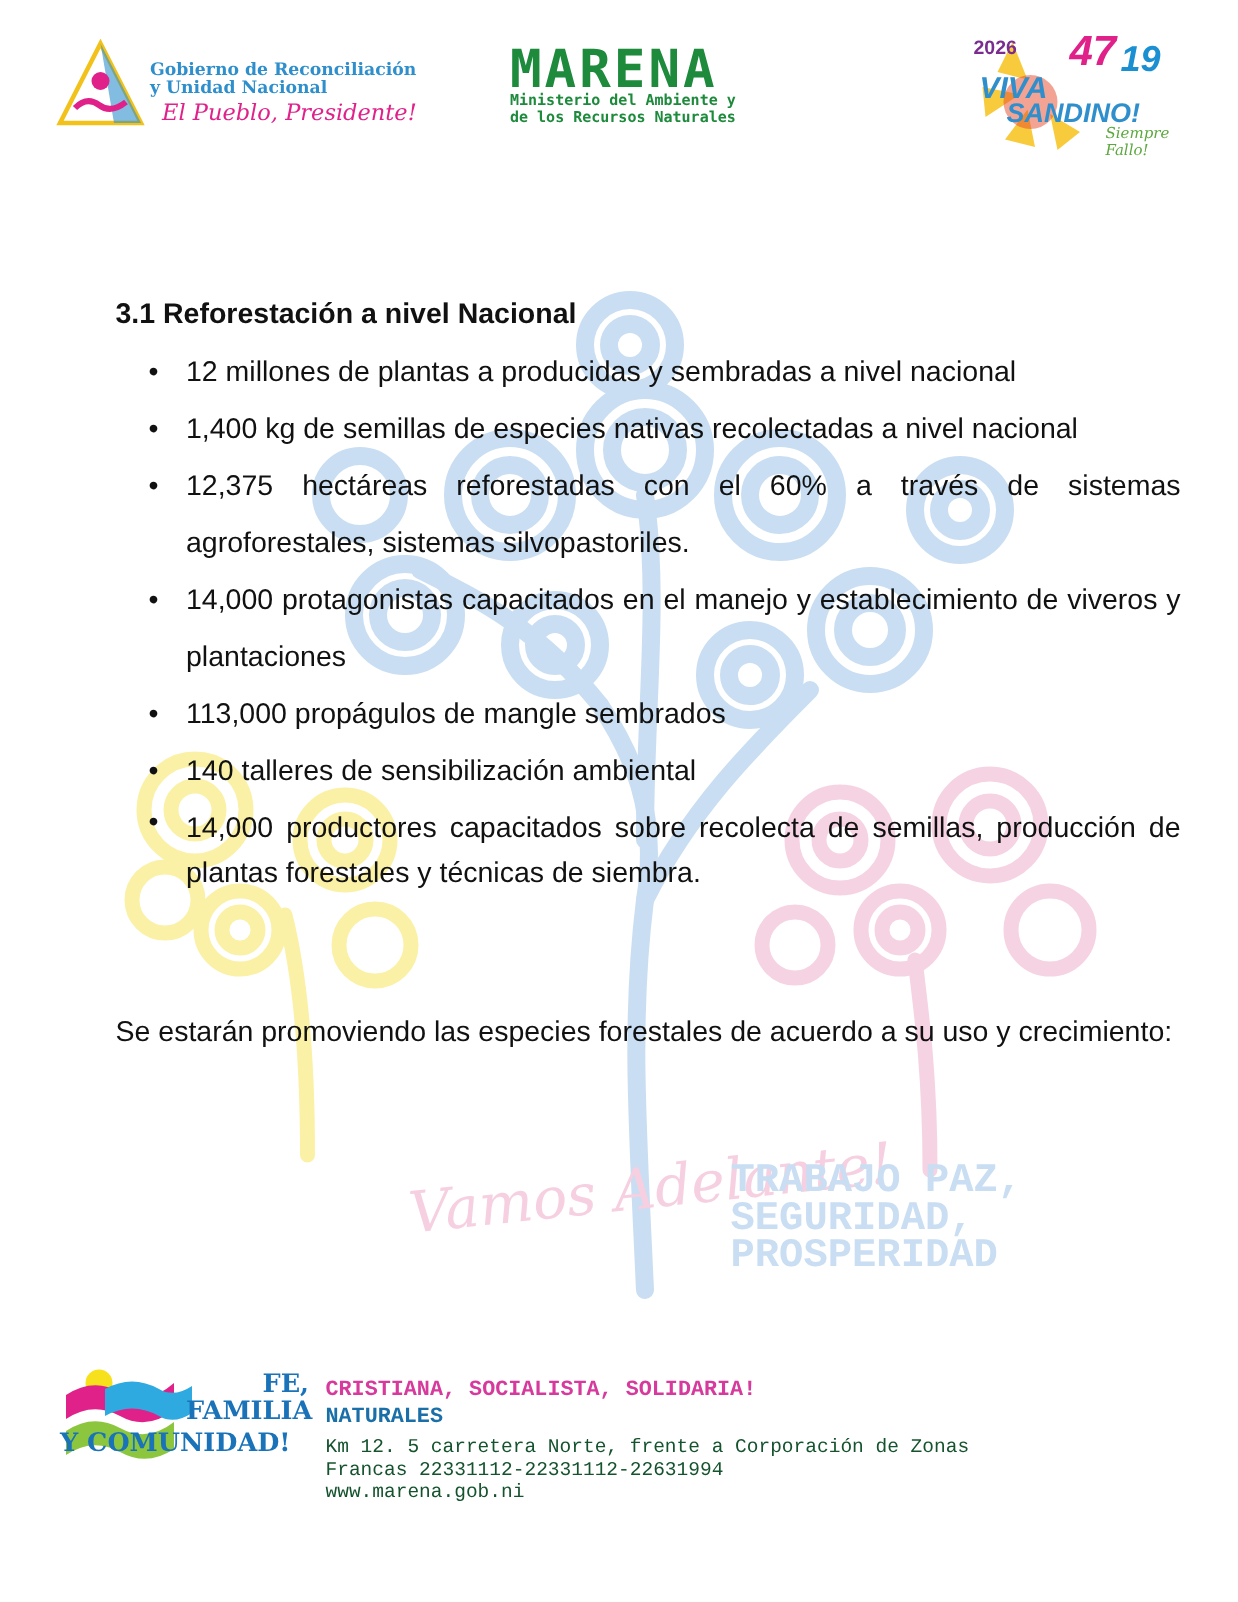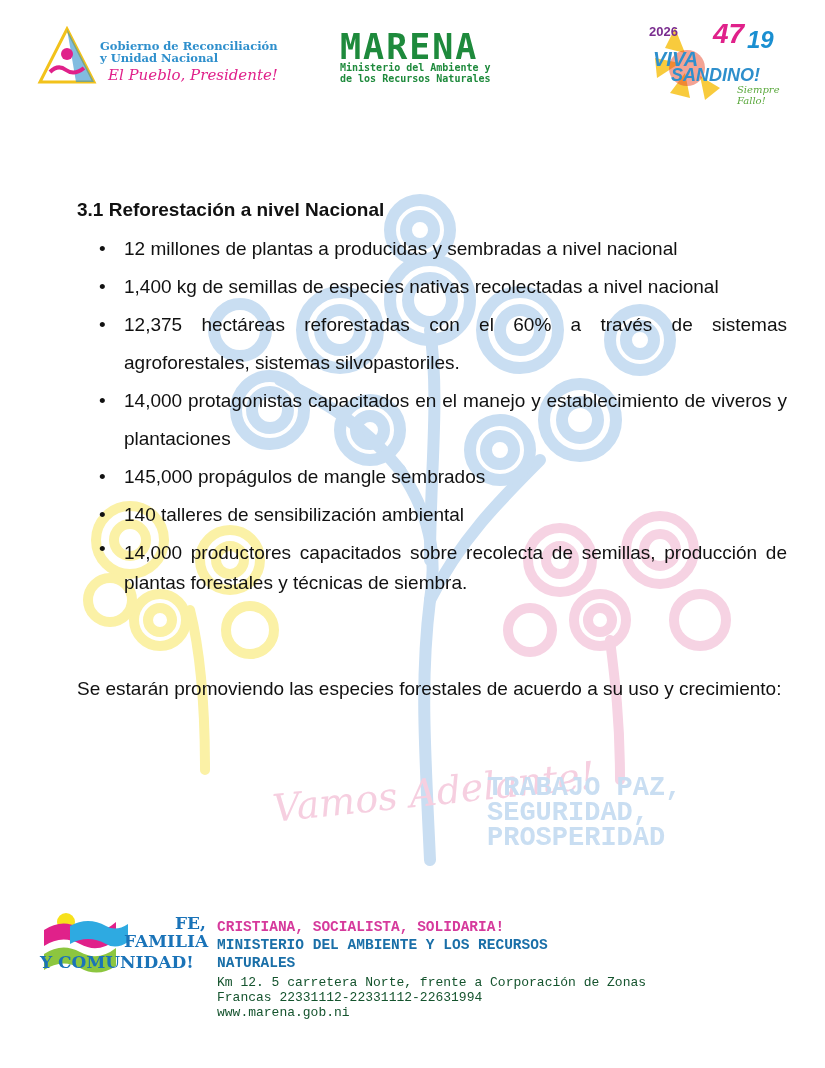--- a/index.html
+++ b/index.html
@@ -140,21 +140,21 @@
   </div>
 
 
   <div class="sub-title">3.1 Reforestación a nivel Nacional</div>
 
   <ul class="goals">
     <li>12 millones de plantas a producidas y sembradas a nivel nacional</li>
     <li>1,400 kg de semillas de especies nativas recolectadas a nivel nacional</li>
     <li>12,375 hectáreas reforestadas con el 60% a través de sistemas agroforestales, sistemas silvopastoriles.</li>
     <li>14,000 protagonistas capacitados en el manejo y establecimiento de viveros y plantaciones</li>
-    <li>145,000 propágulos de mangle sembrados</li>
+    <li>113,000 propágulos de mangle sembrados</li>
     <li>140 talleres de sensibilización ambiental</li>
     <li class="tight">14,000 productores capacitados sobre recolecta de semillas, producción de plantas forestales y técnicas de siembra.</li>
   </ul>
 
   <div class="para">Se estarán promoviendo las especies forestales de acuerdo a su uso y crecimiento:</div>
 
 
   <div class="footer-logo">
     <svg width="90" height="70" viewBox="0 0 90 70" style="position:absolute;left:0;top:0">
       <circle cx="26" cy="14" r="9" fill="#f7e11c"></circle>
@@ -164,19 +164,18 @@
     </svg>
     <div class="fe-text">
       <div>FE,</div>
       <div>FAMILIA</div>
     </div>
     <div style="position:absolute;left:0;top:44px;font-family:'DejaVu Serif',serif;font-weight:bold;font-size:17px;color:#1a73b8;white-space:nowrap;">Y COMUNIDAD!</div>
   </div>
 
   <div class="footer-text">
     <div class="f1">CRISTIANA, SOCIALISTA, SOLIDARIA!</div>
-    <div class="f2">MINISTERIO DEL AMBIENTE Y LOS RECURSOS</div>
     <div class="f2">NATURALES</div>
     <div class="f3" style="margin-top:3px">Km 12. 5 carretera Norte, frente a Corporación de Zonas</div>
     <div class="f3">Francas 22331112-22331112-22631994</div>
     <div class="f3">www.marena.gob.ni</div>
   </div>
 </div>
 
 </body></html>

